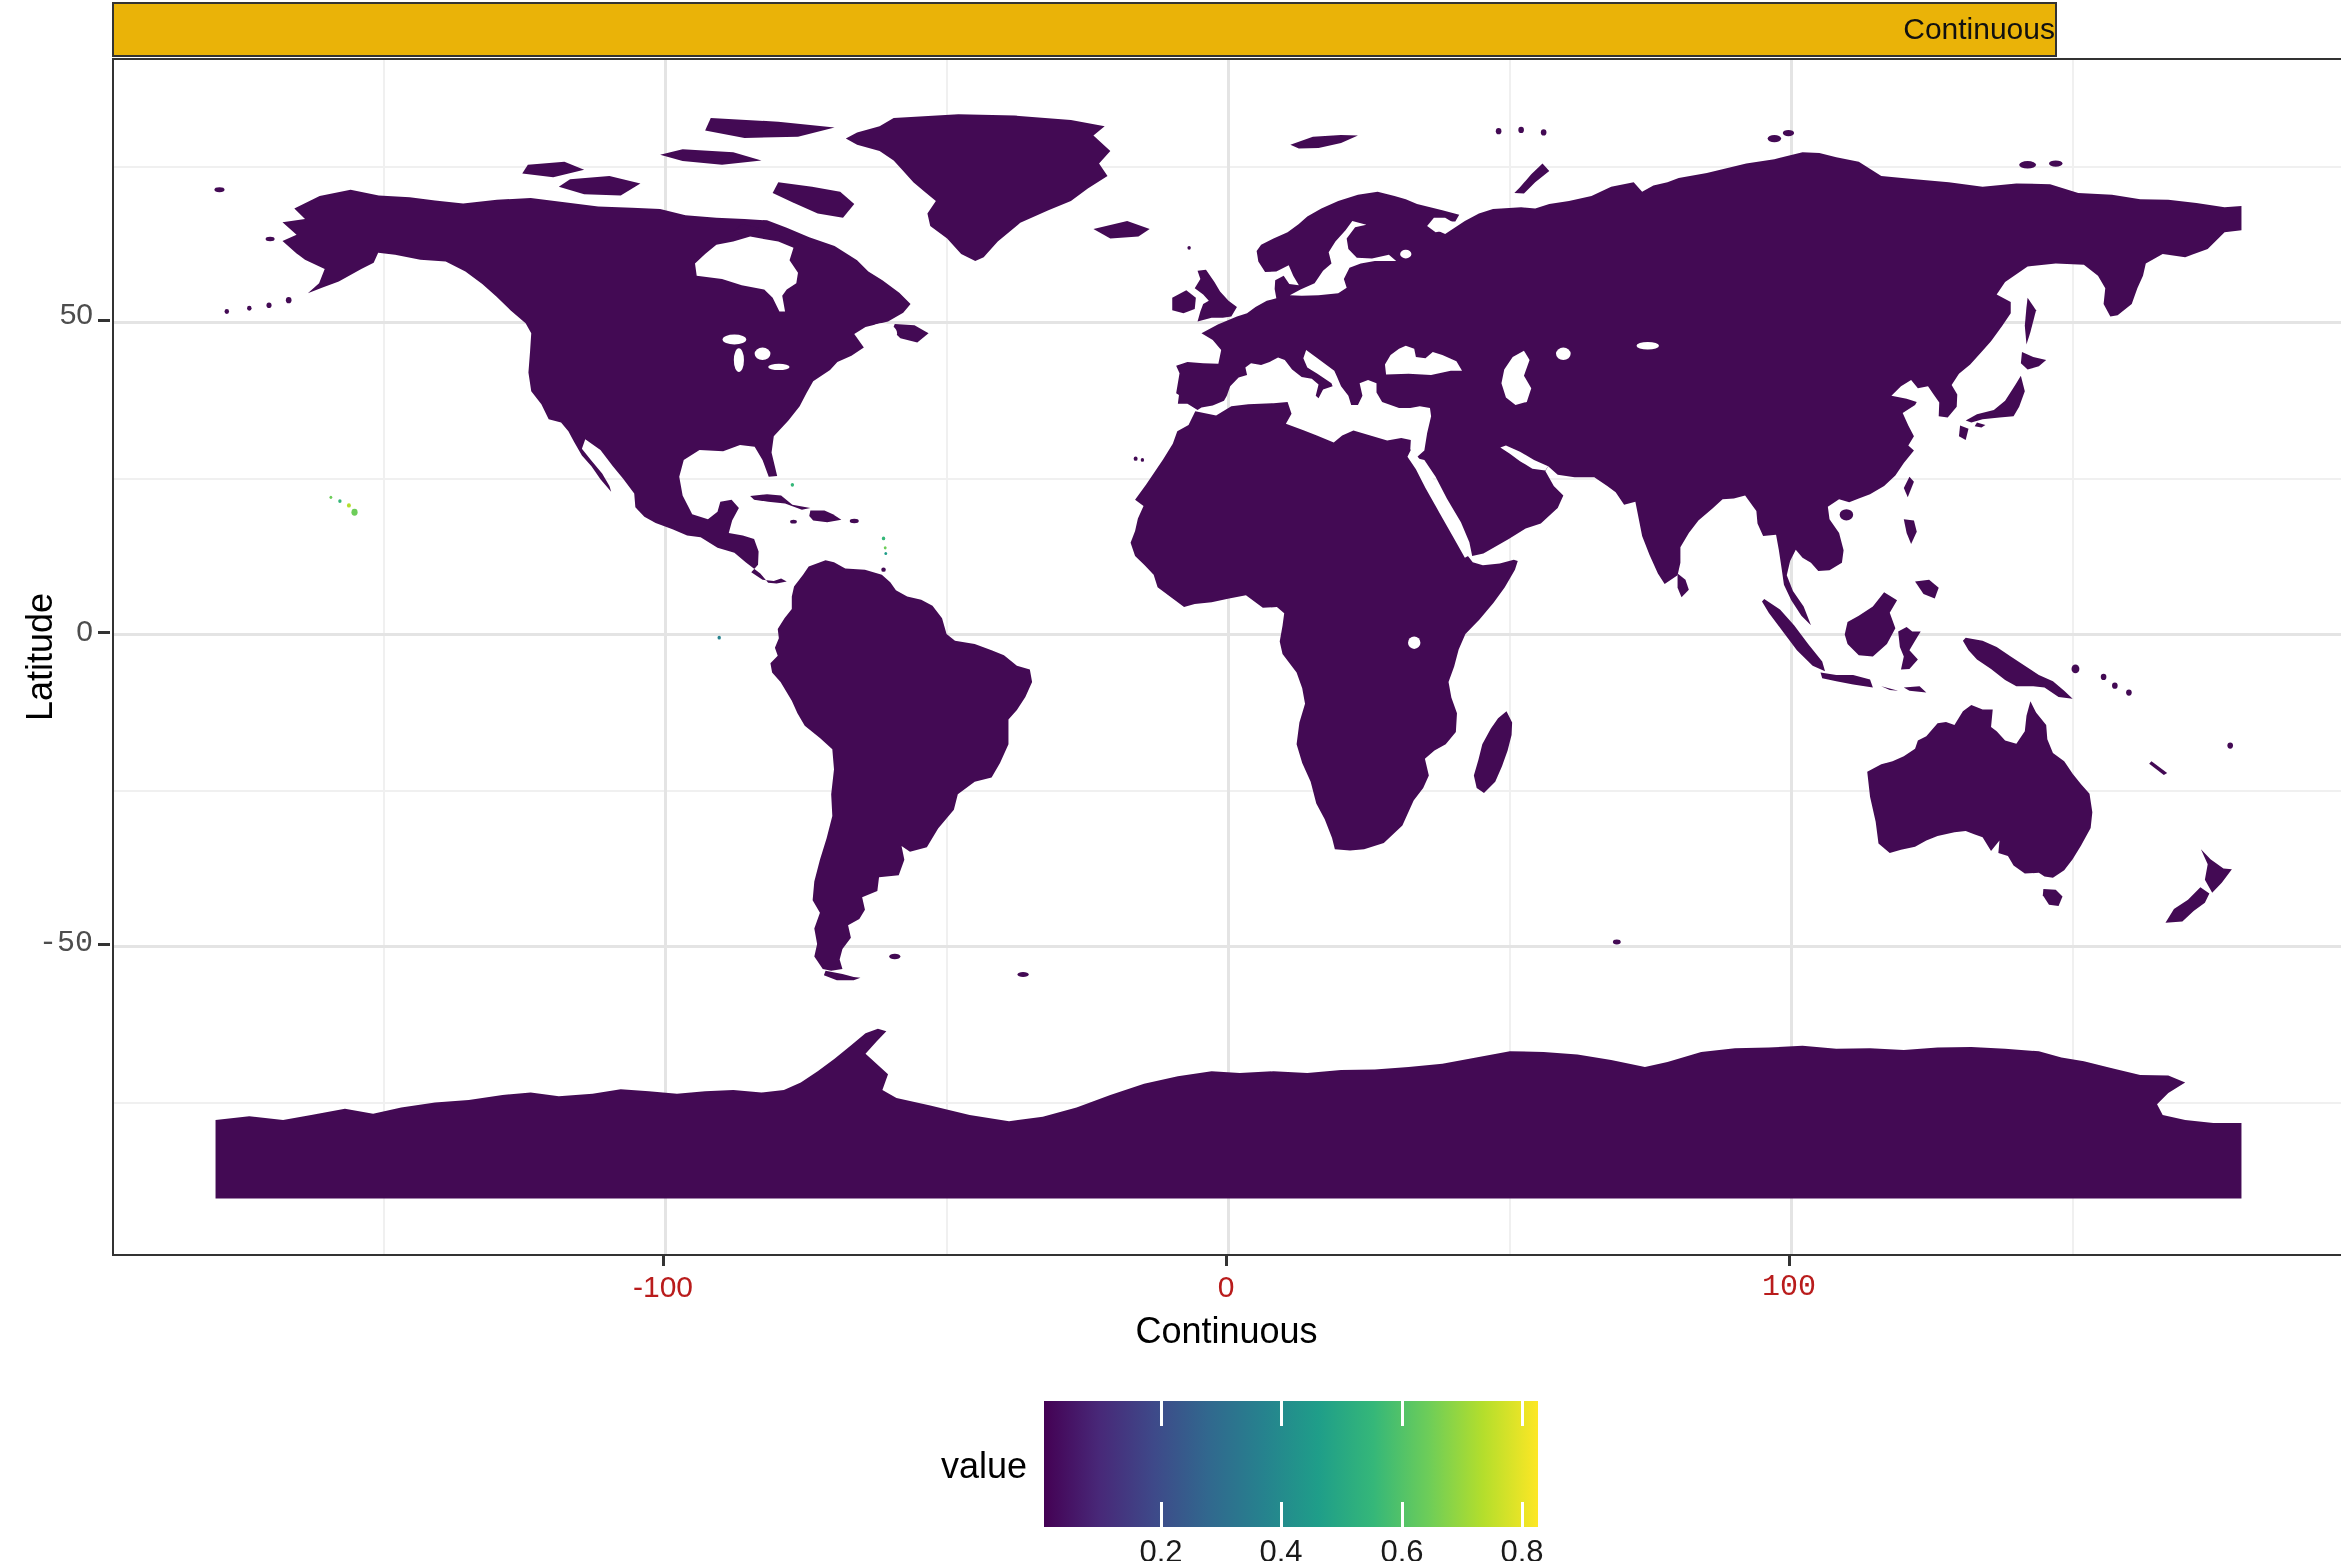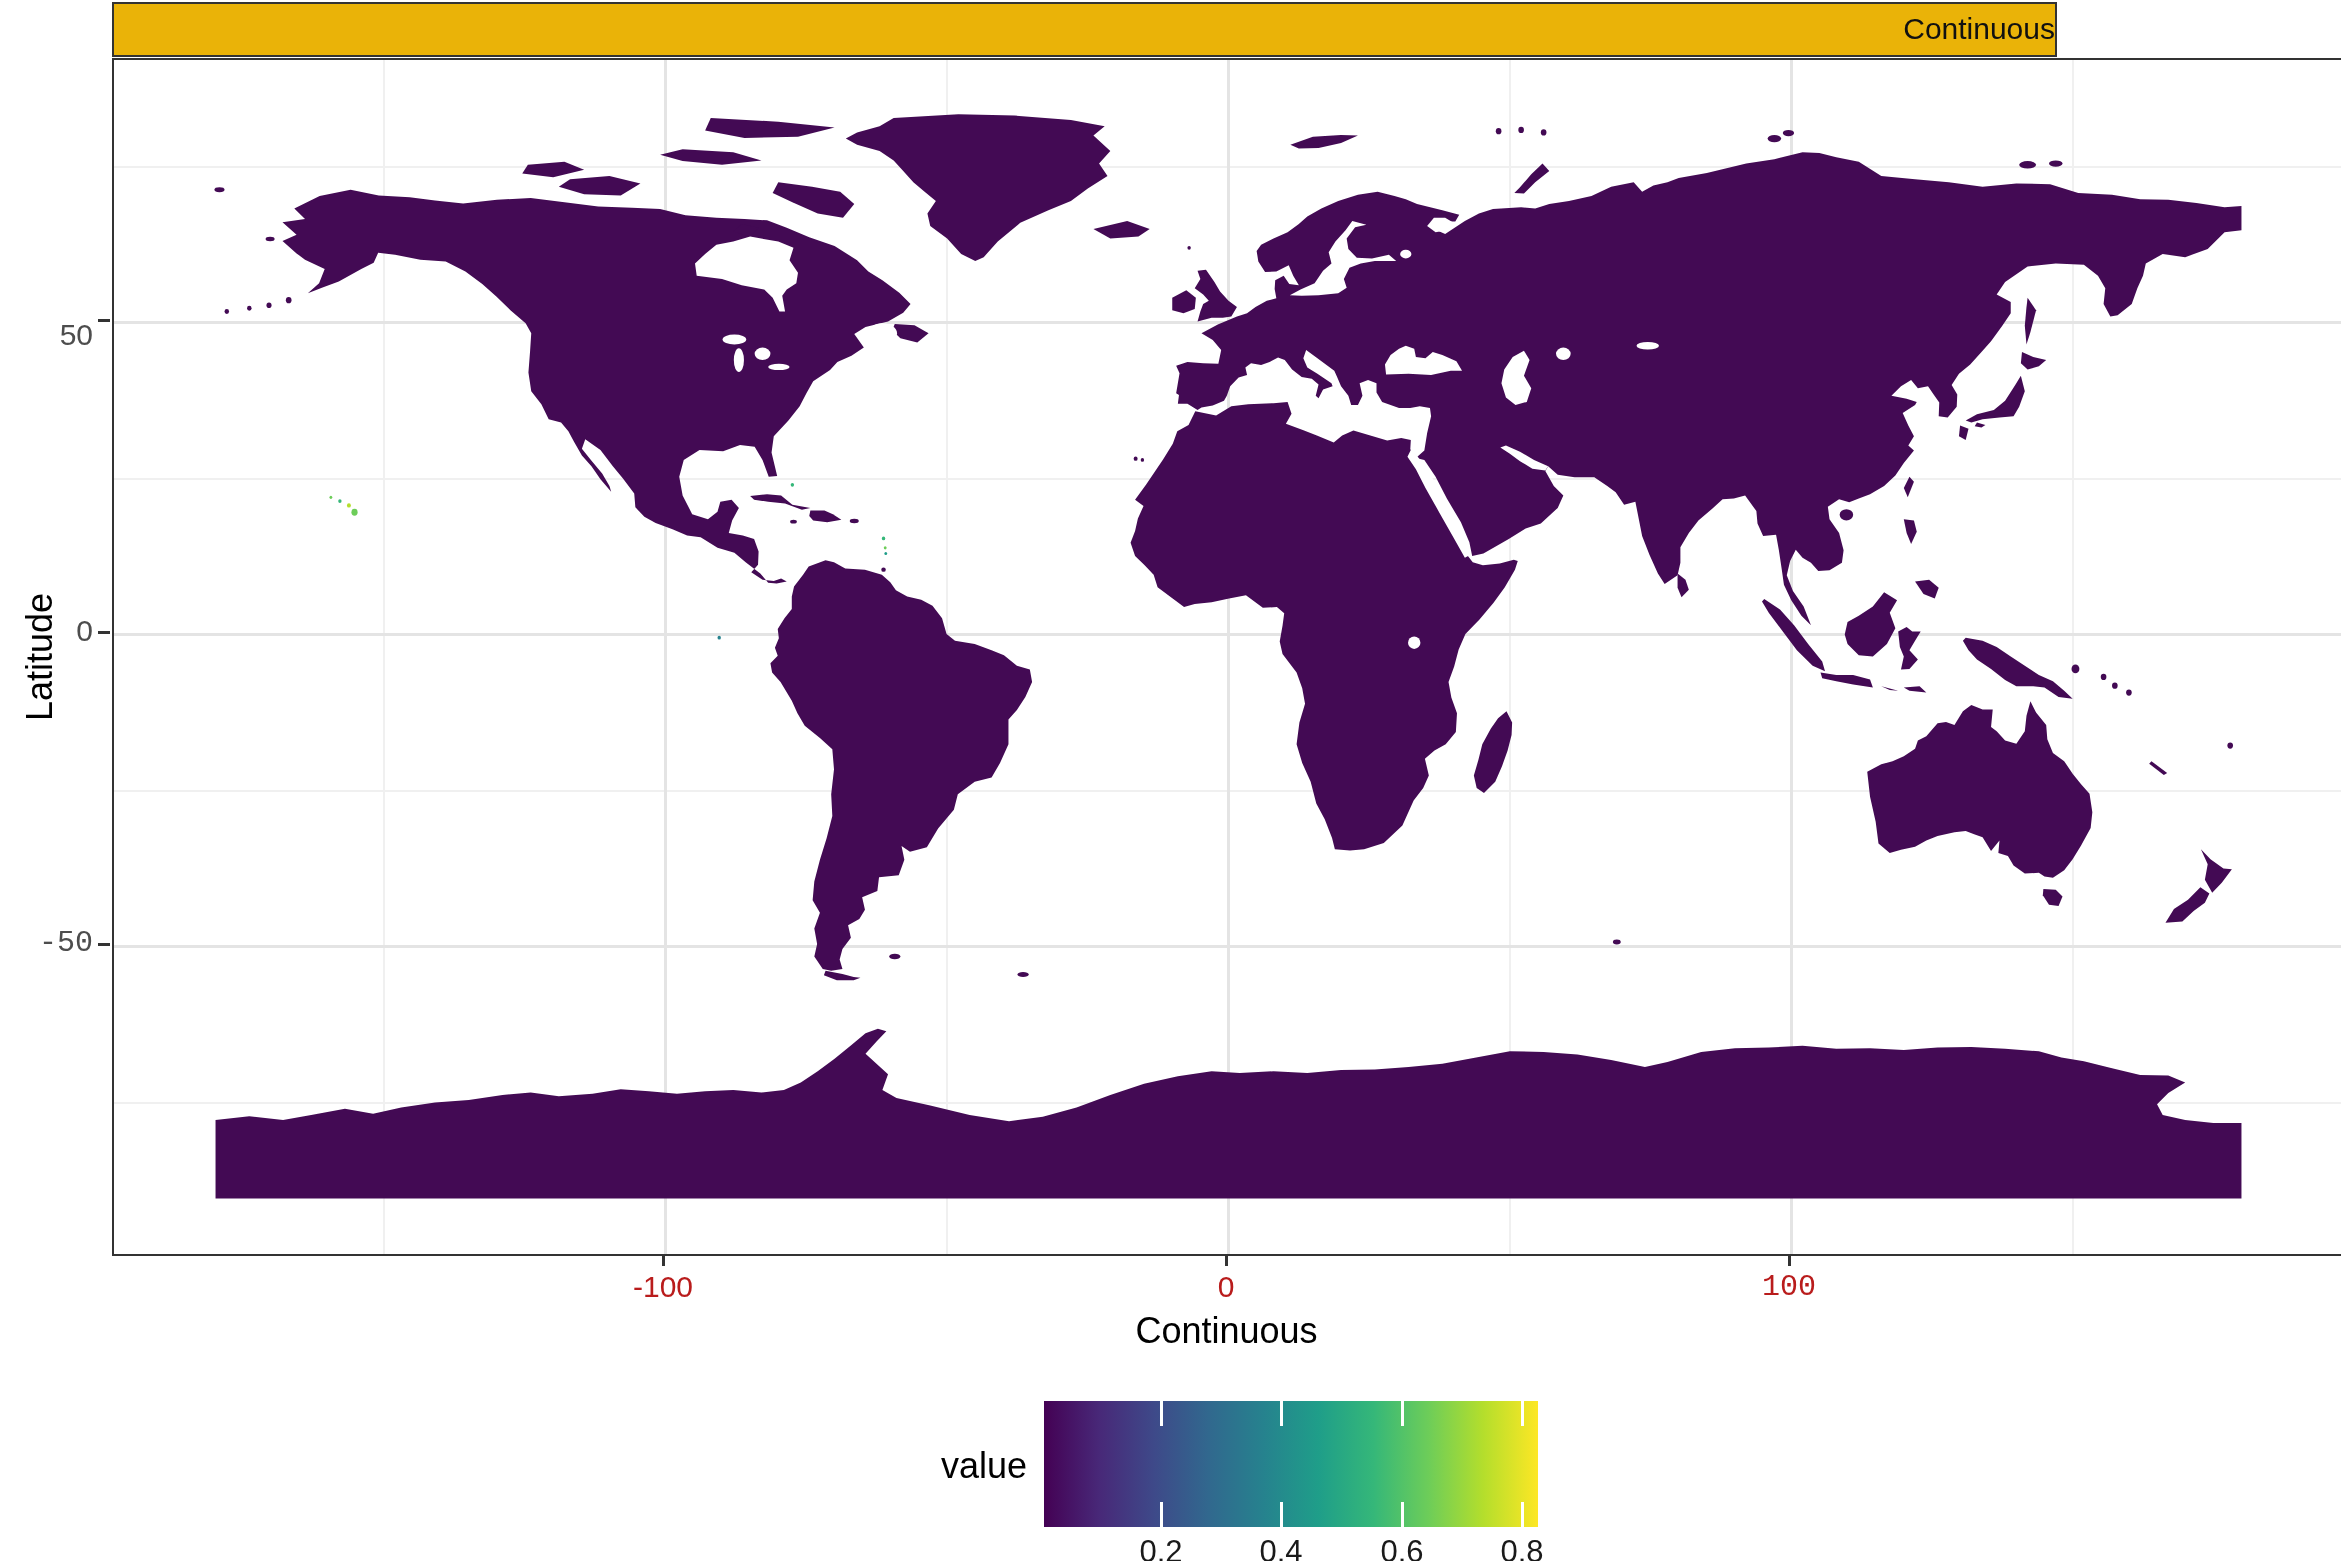--- a/index.html
+++ b/index.html
@@ -318,21 +318,21 @@
     <div id="legend-bar" style="background: linear-gradient(90deg, rgb(68, 1, 84) 0%, rgb(72, 40, 120) 11.1%, rgb(62, 73, 137) 22.2%, rgb(49, 104, 142) 33.3%, rgb(38, 130, 142) 44.4%, rgb(31, 158, 137) 55.6%, rgb(53, 183, 121) 66.7%, rgb(109, 205, 89) 77.8%, rgb(180, 222, 44) 88.9%, rgb(253, 231, 37) 100%);"></div>
   </div>
 
 <div class="tick-mark-x" style="left: 662px; top: 1254px;"></div>
     <div class="tick-label-x" style="left: 663px; top: 1270px;">-100</div>
     <div class="tick-mark-x" style="left: 1225px; top: 1254px;"></div>
     <div class="tick-label-x" style="left: 1226px; top: 1270px;">0</div>
     <div class="tick-mark-x" style="left: 1788px; top: 1254px;"></div>
     <div class="tick-label-x" style="left: 1789px; top: 1270px; font-family: Liberation Mono, monospace;">100</div>
     <div class="tick-mark-y" style="left: 98px; top: 319px;"></div>
-    <div class="tick-label-y" style="left: 19px; top: 318px; text-align: right;">50</div>
+    <div class="tick-label-y" style="left: 19px; top: 297px; text-align: right;">50</div>
     <div class="tick-mark-y" style="left: 98px; top: 631px;"></div>
     <div class="tick-label-y" style="left: 19px; top: 614px;">0</div>
     <div class="tick-mark-y" style="left: 98px; top: 943px;"></div>
     <div class="tick-label-y" style="left: 19px; top: 926px; font-family: Liberation Mono, monospace;">-50</div>
     <div class="legend-tick" style="left: 1160px; top: 1401px; height: 25px;"></div>
     <div class="legend-tick" style="left: 1160px; top: 1502px; height: 25px;"></div>
     <div class="legend-label" style="left: 1161px;">0.2</div>
     <div class="legend-tick" style="left: 1280px; top: 1401px; height: 25px;"></div>
     <div class="legend-tick" style="left: 1280px; top: 1502px; height: 25px;"></div>
     <div class="legend-label" style="left: 1281px;">0.4</div>

